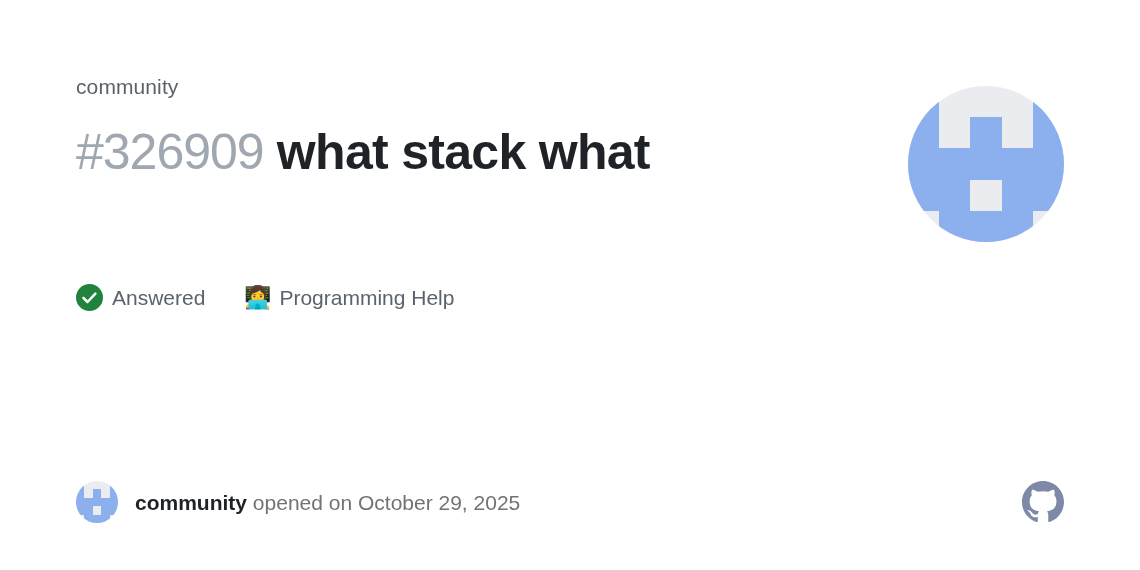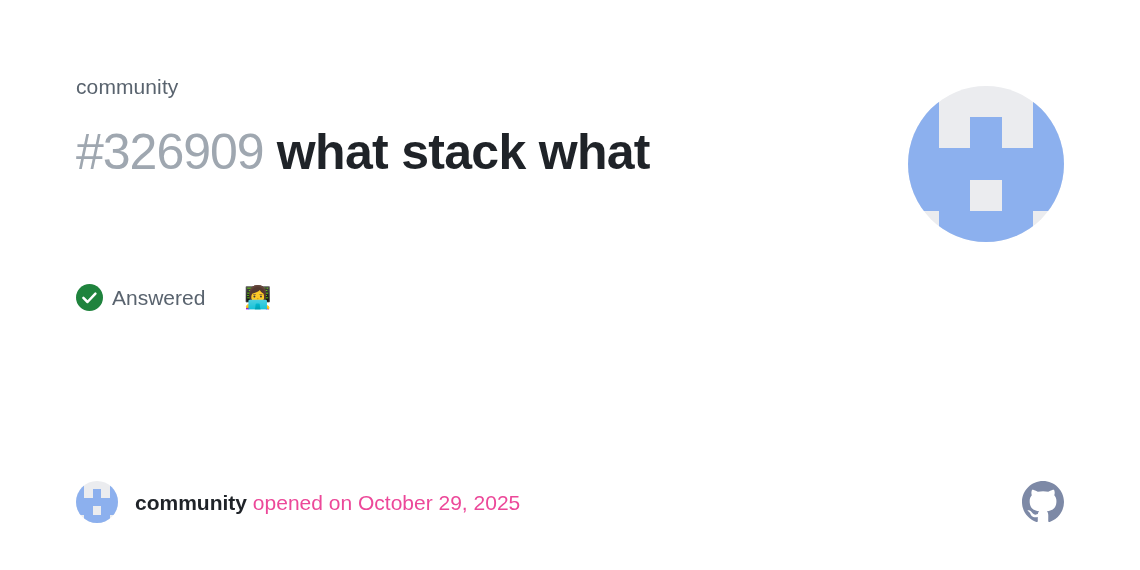--- a/index.html
+++ b/index.html
@@ -140,21 +140,21 @@
   .byline {
     font-size: 21px;
     line-height: 1;
     color: #59636e;
     white-space: nowrap;
   }
   .byline .author {
     font-weight: 700;
     color: #1f2328;
   }
-  .byline .action { color: #ec4899; }
+  .byline .action { color: #737373; }
   .gh-mark { display: block; }
 </style>
 </head>
 <body>
 
 <div class="page">
 
   <div class="header-row">
 
     <div class="header-left">
@@ -198,20 +198,21 @@
       <span class="answered-icon">
         <svg width="27" height="27" viewBox="0 0 27 27" aria-hidden="true">
           <path d="M7.4 13.9 L11.5 18 L19.4 9.6" fill="none" stroke="#ffffff" stroke-width="2.5" stroke-linecap="round" stroke-linejoin="round"></path>
         </svg>
       </span>
       <span class="meta-label">Answered</span>
     </div>
 
     <div class="meta-item">
       <span class="category-emoji">👩‍💻</span>
+      <span class="meta-label">Programming Help</span>
     </div>
 
 
   </div>
 
   <div class="footer-row">
 
     <div class="footer-left">
       <div class="identicon identicon-sm" style="background: rgb(235, 236, 239);">
           <span class="cell on" style="background: rgb(140, 176, 238);"></span>

